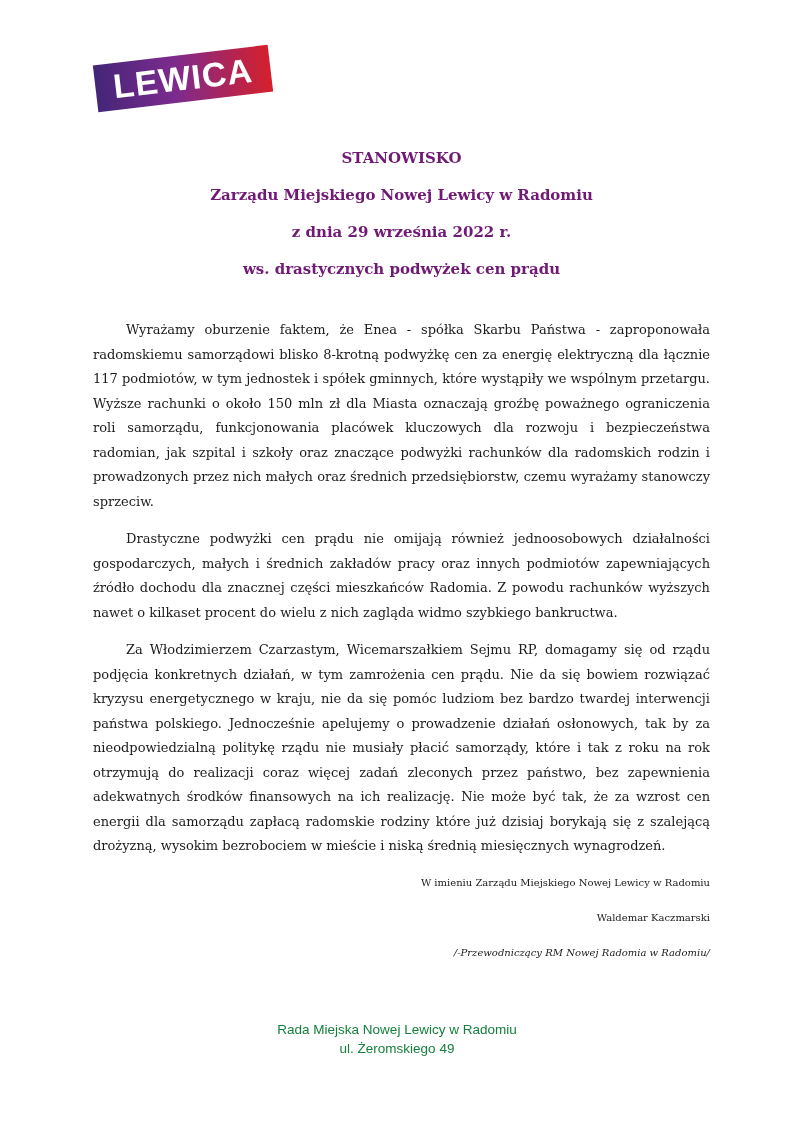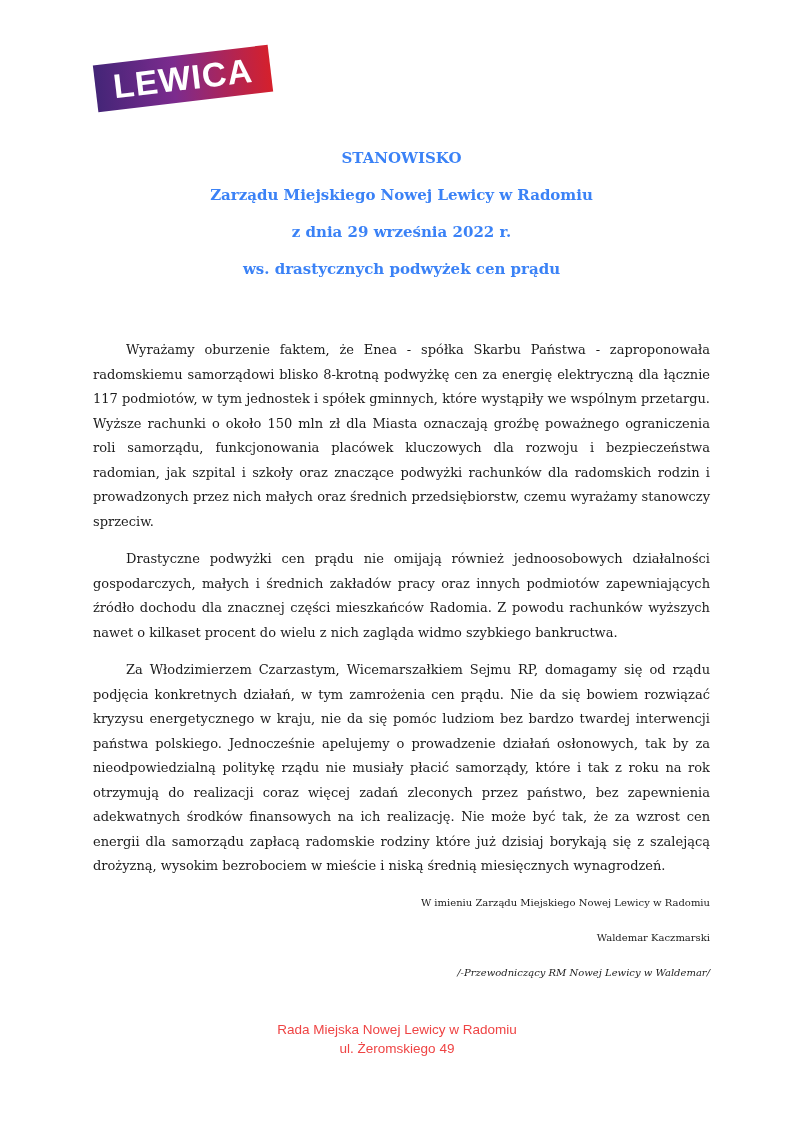--- a/index.html
+++ b/index.html
@@ -34,23 +34,23 @@
     color: #ffffff;
     user-select: none;
   }
   .content { padding: 147px 84px 0 93px; }
   .title-line {
     text-align: center;
     font-weight: bold;
     font-size: 15px;
     line-height: 22px;
     margin: 0 0 15px 0;
-    color: #3b82f6;
+    color: #701a75;
   }
-  .body-block { margin-top: 58px; }
+  .body-block { margin-top: 38px; }
   .body-block p {
     margin: 0 0 13px 0;
     font-size: 13px;
     line-height: 24.5px;
     text-align: justify;
     text-indent: 33px;
     color: #1b1b1b;
   }
   .signature-block {
     margin-top: 6px;
@@ -64,21 +64,21 @@
   .sig-role { font-style: italic; }
   .footer {
     position: absolute;
     top: 1021px;
     left: 0;
     right: 0;
     text-align: center;
     font-family: "Liberation Sans", sans-serif;
     font-size: 13.5px;
     line-height: 18.5px;
-    color: #ef4444;
+    color: #15803d;
   }
 </style>
 </head>
 <body>
 
 <div class="page">
 
   <div class="logo-band" style="background: linear-gradient(93deg, rgb(67, 37, 119) 0%, rgb(124, 43, 142) 45%, rgb(214, 32, 43) 100%);">
     <span class="logo-text" style="color: rgb(255, 255, 255);">LEWICA</span>
   </div>
@@ -94,21 +94,21 @@
 
     <div class="body-block">
       <p>Wyrażamy oburzenie faktem, że Enea - spółka Skarbu Państwa - zaproponowała radomskiemu samorządowi blisko 8-krotną podwyżkę cen za energię elektryczną dla łącznie 117 podmiotów, w tym jednostek i spółek gminnych, które wystąpiły we wspólnym przetargu. Wyższe rachunki o około 150 mln zł dla Miasta oznaczają groźbę poważnego ograniczenia roli samorządu, funkcjonowania placówek kluczowych dla rozwoju i bezpieczeństwa radomian, jak szpital i szkoły oraz znaczące podwyżki rachunków dla radomskich rodzin i prowadzonych przez nich małych oraz średnich przedsiębiorstw, czemu wyrażamy stanowczy sprzeciw.</p>
       <p>Drastyczne podwyżki cen prądu nie omijają również jednoosobowych działalności gospodarczych, małych i średnich zakładów pracy oraz innych podmiotów zapewniających źródło dochodu dla znacznej części mieszkańców Radomia. Z powodu rachunków wyższych nawet o kilkaset procent do wielu z nich zagląda widmo szybkiego bankructwa.</p>
       <p>Za Włodzimierzem Czarzastym, Wicemarszałkiem Sejmu RP, domagamy się od rządu podjęcia konkretnych działań, w tym zamrożenia cen prądu. Nie da się bowiem rozwiązać kryzysu energetycznego w kraju, nie da się pomóc ludziom bez bardzo twardej interwencji państwa polskiego. Jednocześnie apelujemy o prowadzenie działań osłonowych, tak by za nieodpowiedzialną politykę rządu nie musiały płacić samorządy, które i tak z roku na rok otrzymują do realizacji coraz więcej zadań zleconych przez państwo, bez zapewnienia adekwatnych środków finansowych na ich realizację. Nie może być tak, że za wzrost cen energii dla samorządu zapłacą radomskie rodziny które już dzisiaj borykają się z szalejącą drożyzną, wysokim bezrobociem w mieście i niską średnią miesięcznych wynagrodzeń.</p>
     </div>
 
     <div class="signature-block">
       <div class="sig-line">W imieniu Zarządu Miejskiego Nowej Lewicy w Radomiu</div>
       <div class="sig-line">Waldemar Kaczmarski</div>
-      <div class="sig-line sig-role">/-Przewodniczący RM Nowej Lewicy w Waldemar/</div>
+      <div class="sig-line sig-role">/-Przewodniczący RM Nowej Radomia w Radomiu/</div>
     </div>
 
   </div>
 
   <div class="footer">
     <div>Rada Miejska Nowej Lewicy w Radomiu</div>
     <div>ul. Żeromskiego 49</div>
   </div>
 
 </div>

